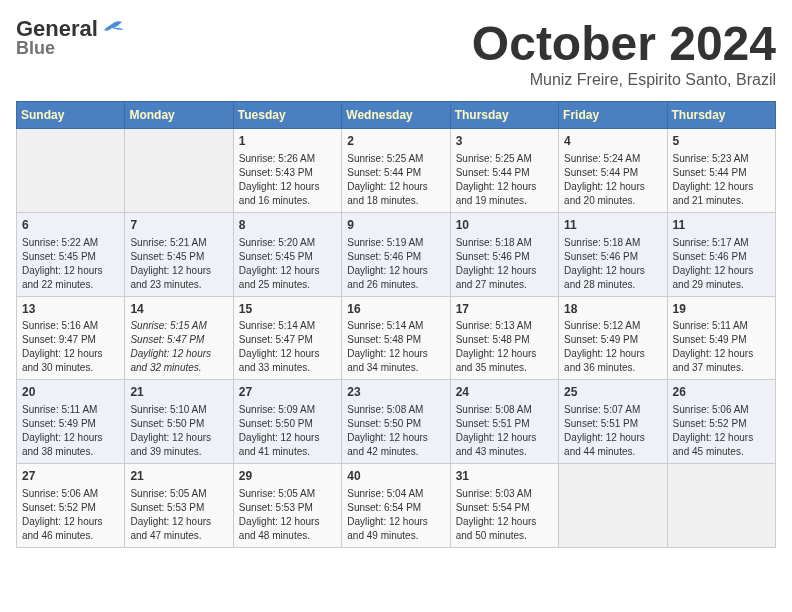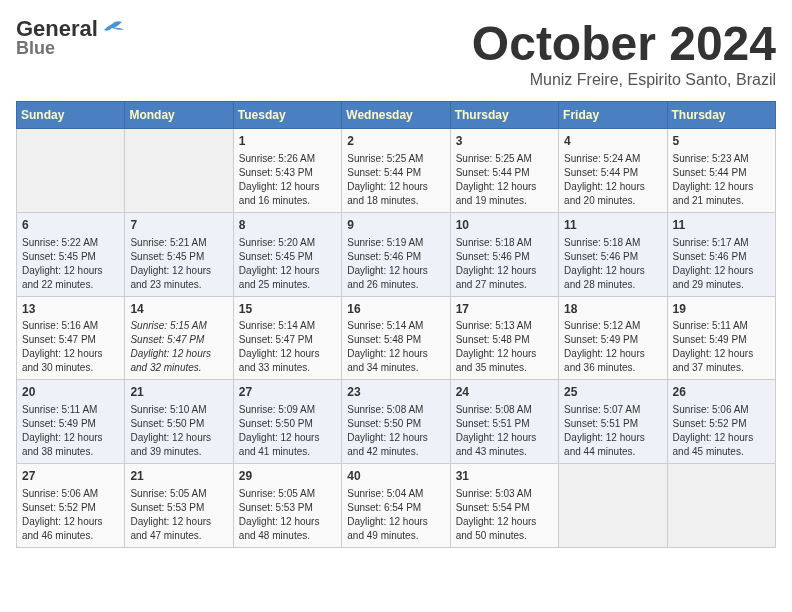--- a/index.html
+++ b/index.html
@@ -196,21 +196,21 @@
           <div class="day-info" style="white-space: pre-line;">Sunrise: 5:17 AM
 Sunset: 5:46 PM
 Daylight: 12 hours
 and 29 minutes.</div>
         </td>
       </tr>
       <tr>
         <td>
           <span class="day-num">13</span>
           <div class="day-info" style="white-space: pre-line;">Sunrise: 5:16 AM
-Sunset: 5:47 PM
+Sunset: 9:47 PM
 Daylight: 12 hours
 and 30 minutes.</div>
         </td>
         <td>
           <span class="day-num">14</span>
           <div class="day-info" style="white-space: pre-line; font-style: italic;">Sunrise: 5:15 AM
 Sunset: 5:47 PM
 Daylight: 12 hours
 and 32 minutes.</div>
         </td>

